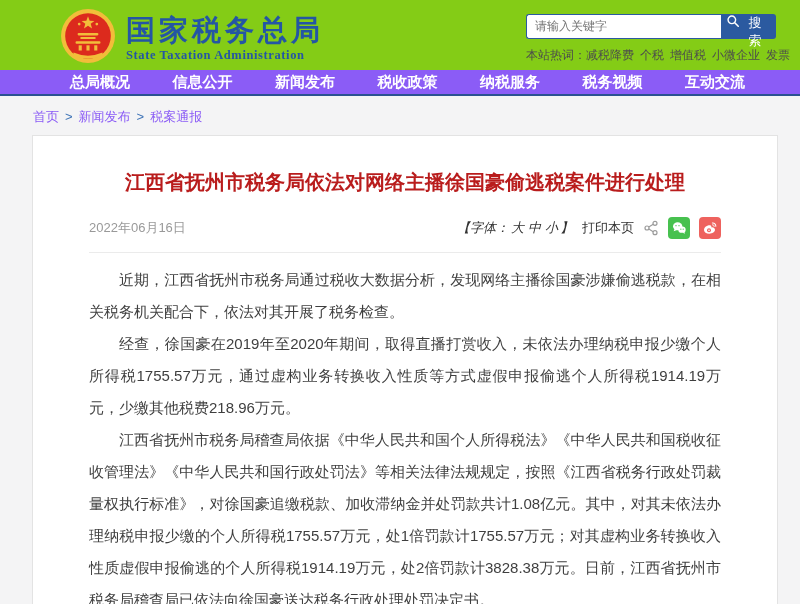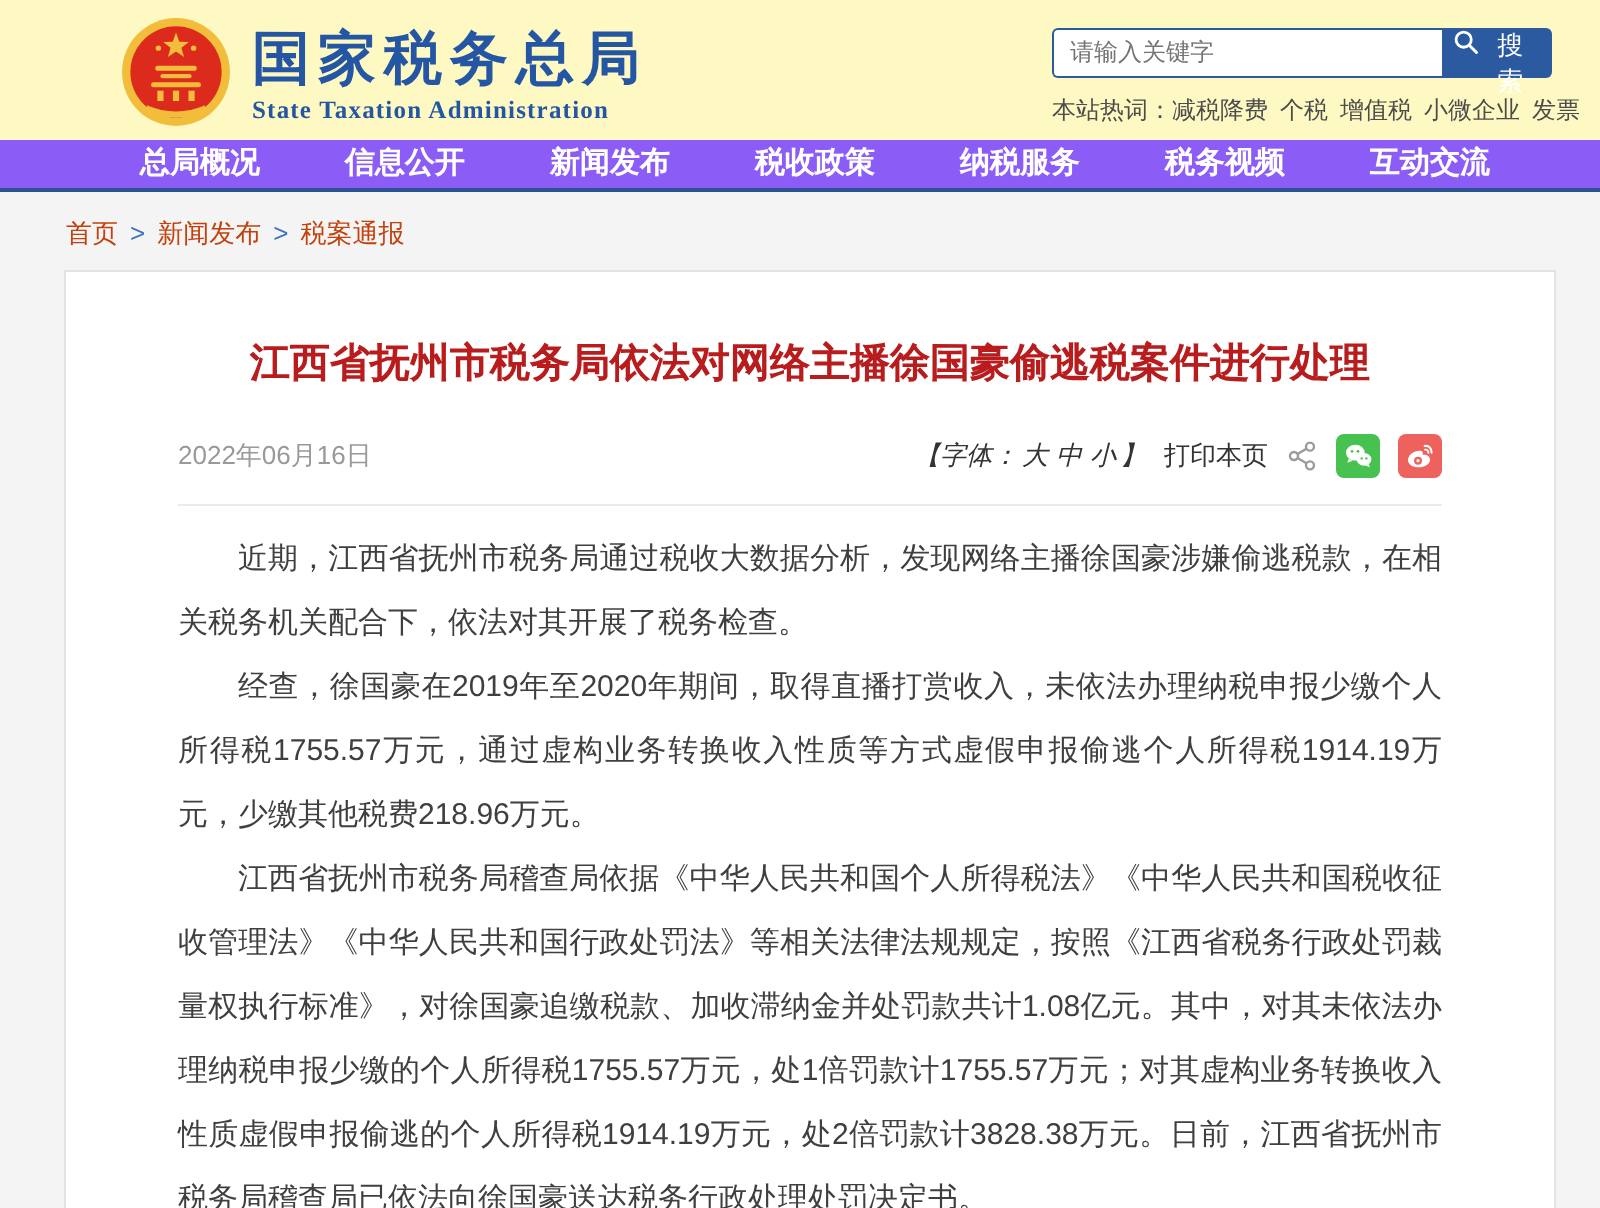--- a/index.html
+++ b/index.html
@@ -6,21 +6,21 @@
   html, body { width: 800px; height: 604px; overflow: hidden; }
   body {
     font-family: "Liberation Sans", sans-serif;
     background: #f4f4f5;
     color: #3f3f3f;
   }
 
   
   .header {
     height: 70px;
-    background: #fef9c3;
+    background: #84cc16;
     position: relative;
   }
   .logo {
     position: absolute;
     left: 60px;
     top: 8px;
     display: flex;
     align-items: center;
   }
   .emblem { width: 56px; height: 56px; }
@@ -102,21 +102,21 @@
     text-decoration: none;
     line-height: 26px;
   }
 
   
   .breadcrumb {
     padding: 12px 0 9px 33px;
     font-size: 13px;
     color: #3f74b7;
   }
-  .breadcrumb a { color: #c2410c; text-decoration: none; }
+  .breadcrumb a { color: #8b5cf6; text-decoration: none; }
   .crumb-sep { margin: 0 6px; color: #3f74b7; }
 
   
   .article-box {
     margin: 0 22px 0 32px;
     background: #ffffff;
     border: 1px solid #e3e3e3;
     height: 470px;
     overflow: hidden;
   }

